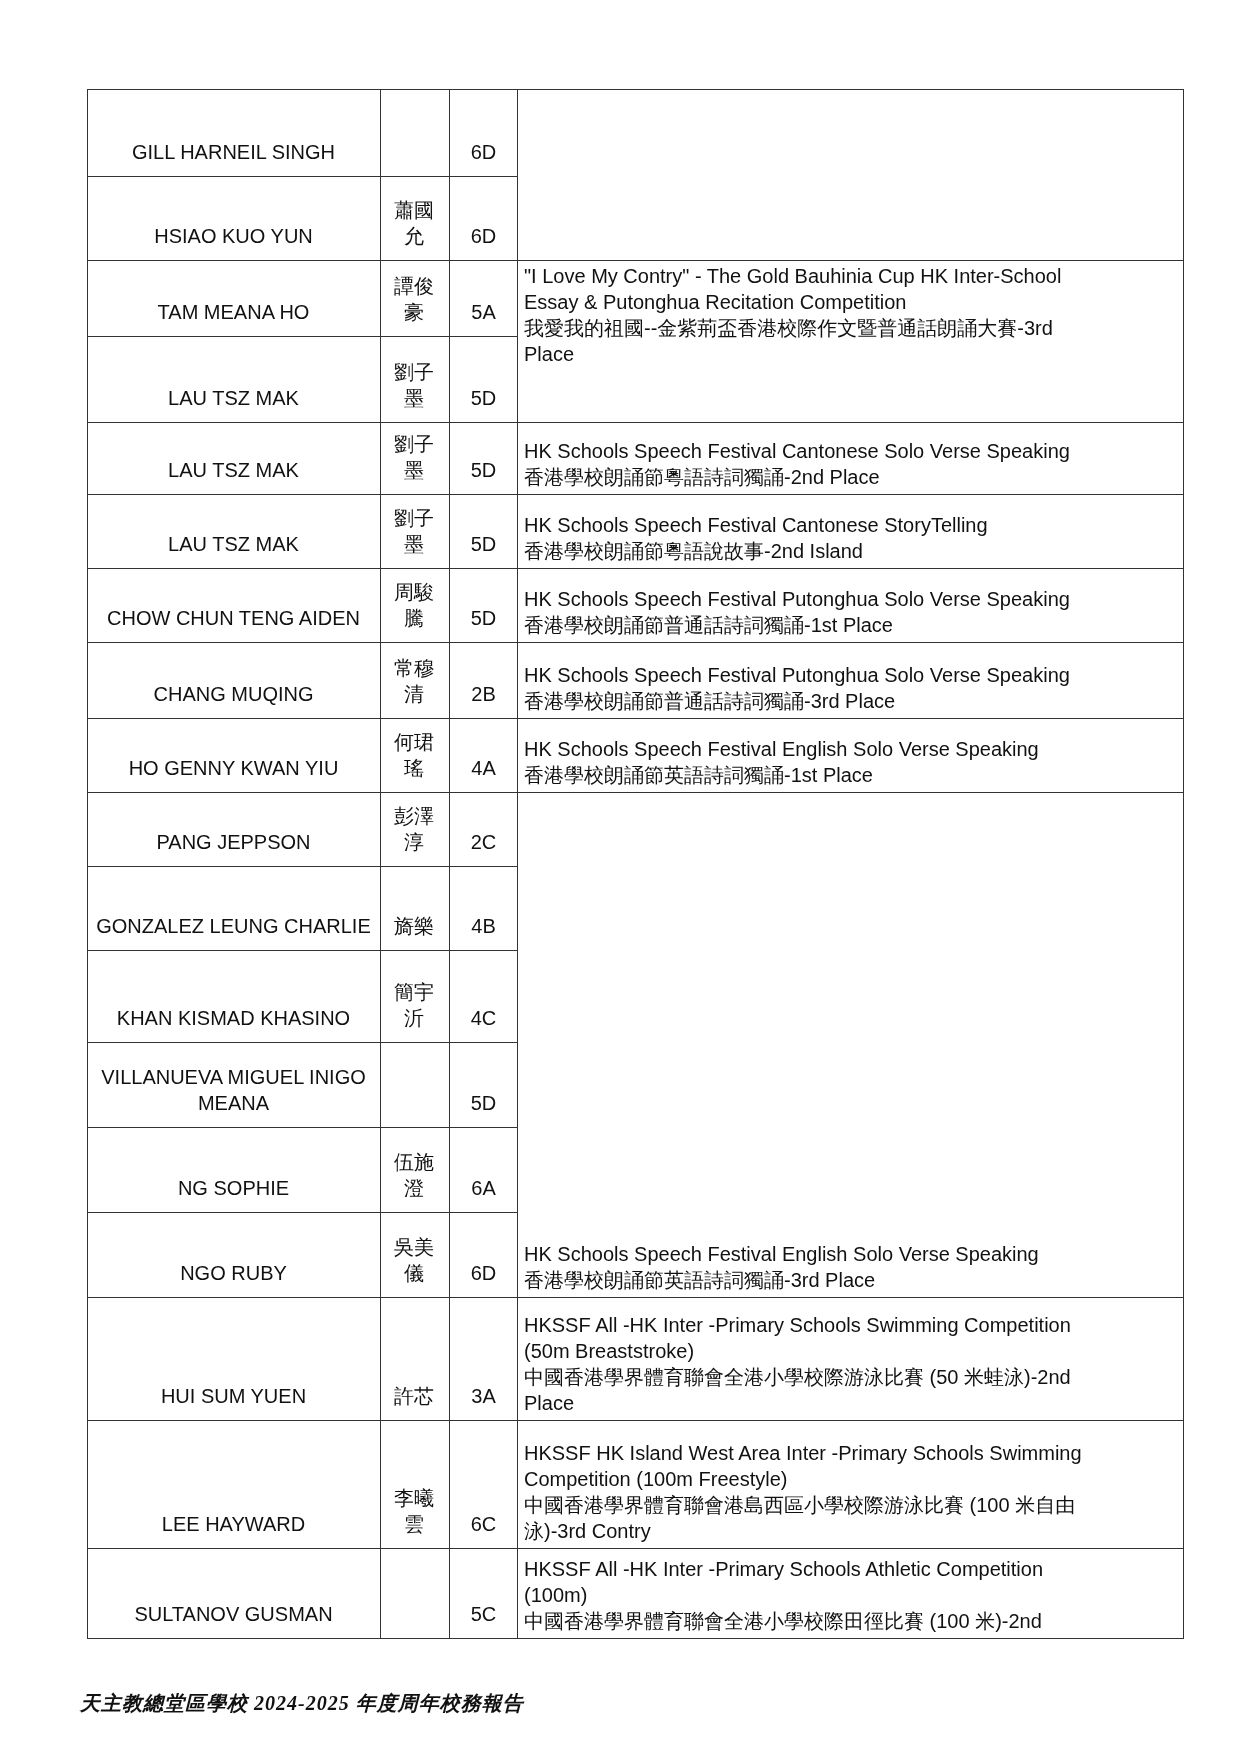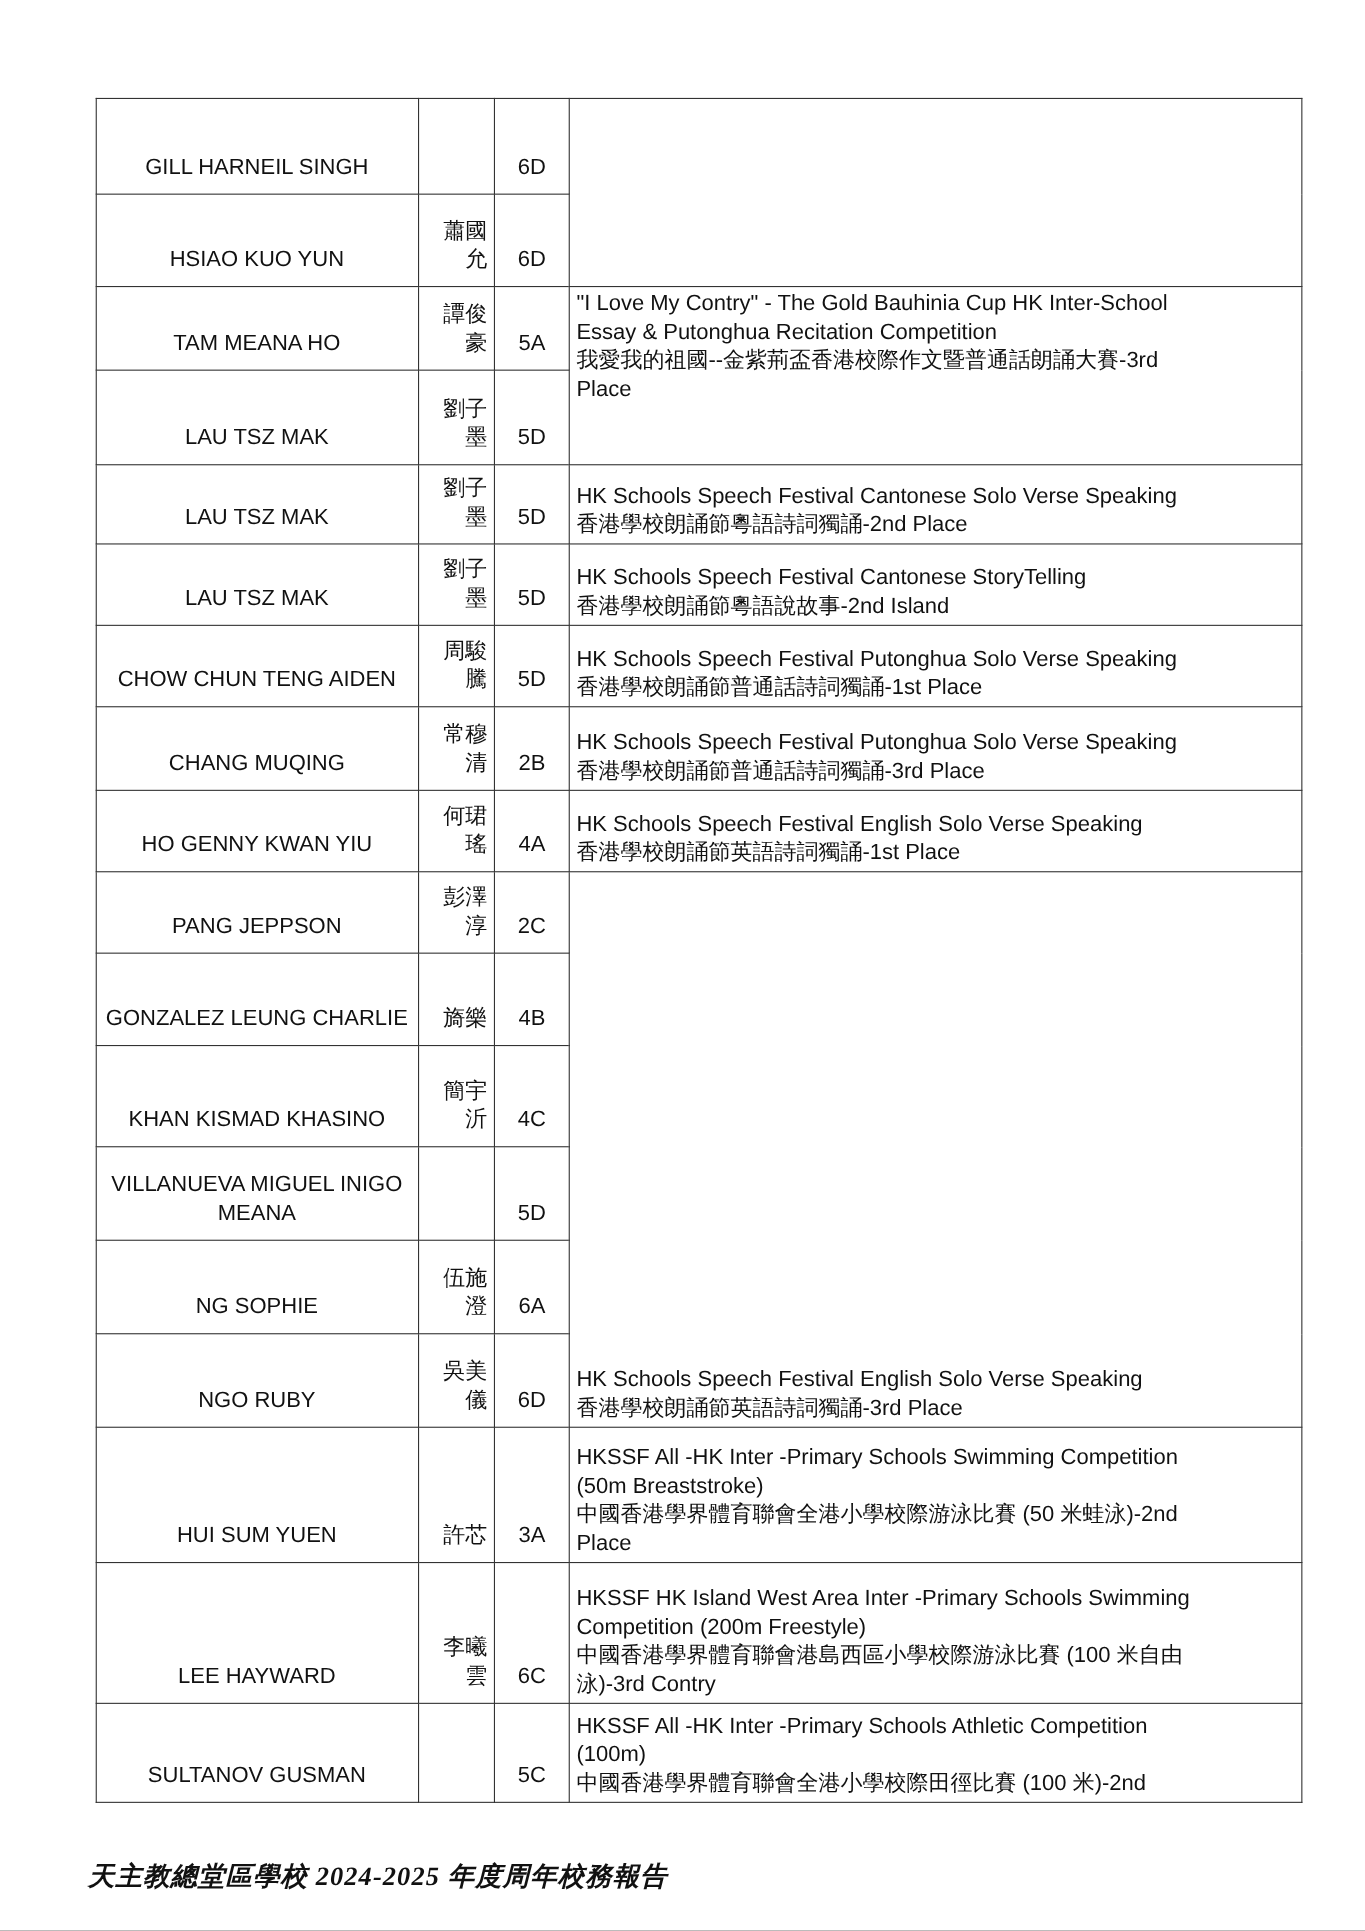--- a/index.html
+++ b/index.html
@@ -18,36 +18,36 @@
     table-layout:fixed;
   }
   table.awards td{
     border:1px solid #333;
     font-size:20px;
     line-height:26px;
     vertical-align:bottom;
     overflow:hidden;
   }
   td.name{padding:0 6px 11px 5px;text-align:center;}
-  td.cn{padding:0 6px 11px 4px;text-align:right;margin-left:20px;}
+  td.cn{padding:0 6px 11px 4px;text-align:center;margin-left:20px;}
   td.cls{padding:0 0 11px 0;text-align:center;}
   td.desc{vertical-align:middle;padding:2px 80px 4px 6px;}
   td.desc.vtop{vertical-align:top;padding-top:2px;}
   td.desc .en,td.desc .zh{display:block;}
   .pagenum{
     position:absolute;left:0;top:1658px;width:1241px;
     text-align:center;
     font-family:"Liberation Serif","DejaVu Serif",serif;
     font-size:18px;color:#111;
   }
   .footer{
     position:absolute;left:80px;top:1690px;
     font-family:"Liberation Serif","DejaVu Serif",serif;
     font-style:italic;font-weight:bold;
-    font-size:24px;color:#111;letter-spacing:1px;
+    font-size:20px;color:#111;letter-spacing:1px;
   }
 </style>
 </head>
 <body>
 
 <div class="page">
 
   <table class="awards">
     <colgroup>
       <col style="width:293px">
@@ -180,21 +180,21 @@
         <span class="en">HKSSF All -HK Inter -Primary Schools Swimming Competition (50m Breaststroke)</span>
         <span class="zh">中國香港學界體育聯會全港小學校際游泳比賽 (50 米蛙泳)-2nd Place</span>
       </td>
     </tr>
 
     <tr style="height:128px">
       <td class="name">LEE HAYWARD</td>
       <td class="cn">李曦雲</td>
       <td class="cls">6C</td>
       <td class="desc">
-        <span class="en">HKSSF HK Island West Area Inter -Primary Schools Swimming Competition (200m Freestyle)</span>
+        <span class="en">HKSSF HK Island West Area Inter -Primary Schools Swimming Competition (100m Freestyle)</span>
         <span class="zh">中國香港學界體育聯會港島西區小學校際游泳比賽 (100 米自由泳)-3rd Contry</span>
       </td>
     </tr>
 
     <tr style="height:90px">
       <td class="name">SULTANOV GUSMAN</td>
       <td class="cn"></td>
       <td class="cls">5C</td>
       <td class="desc">
         <span class="en">HKSSF All -HK Inter -Primary Schools Athletic Competition (100m)</span>

